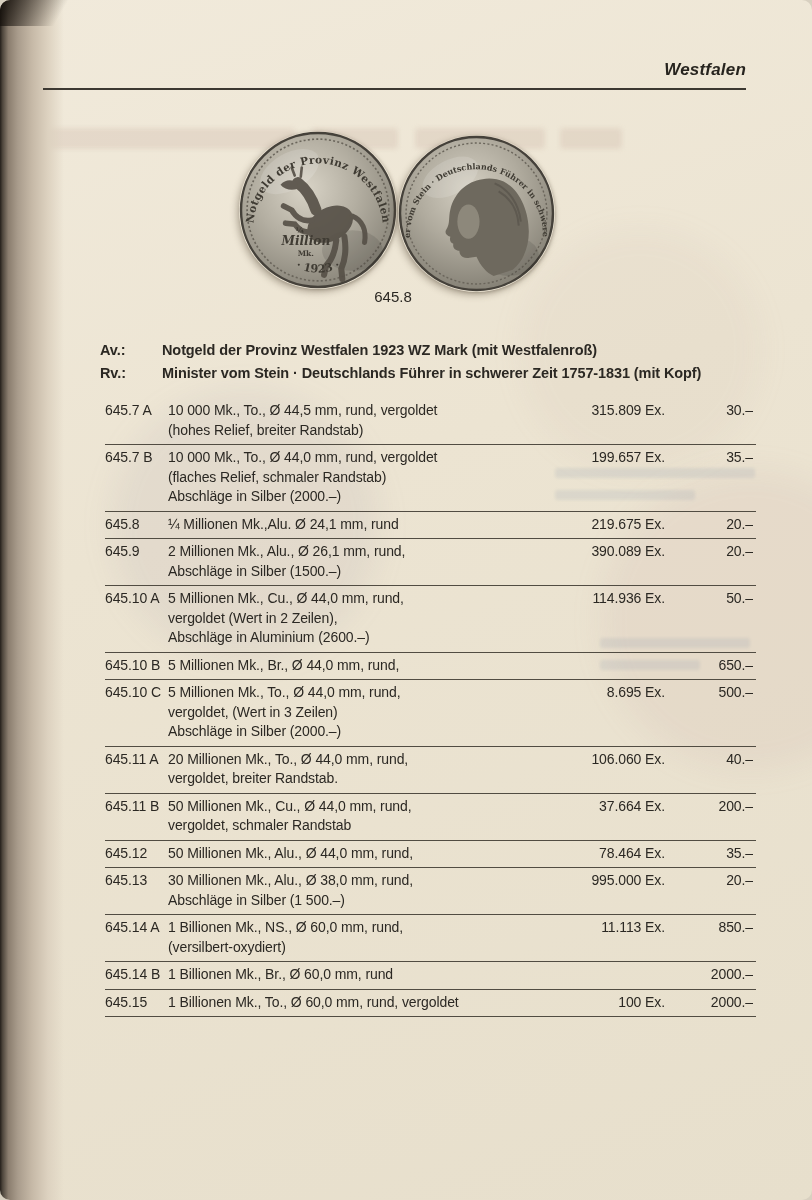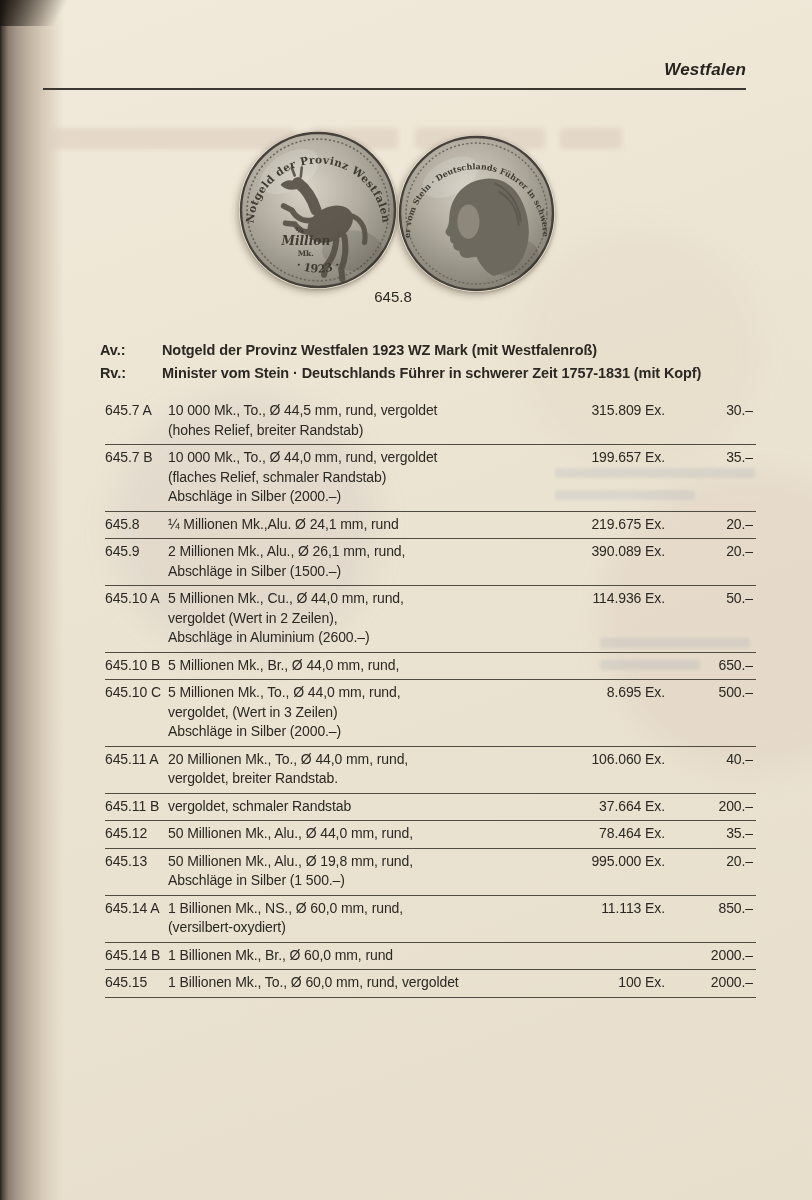--- a/index.html
+++ b/index.html
@@ -1,19 +1,19 @@
 <!DOCTYPE html>
 <html><head>
 <meta charset="utf-8">
 <style>
   html,body { margin:0; padding:0; background:#d8d0c0; }
   .page {
     position:relative; width:812px; height:1200px; overflow:hidden;
     background:linear-gradient(160deg,#f1eadb 0%, #ece4d2 40%, #e7dfcc 100%);
-    font-family:"Liberation Sans", sans-serif; color:#2b2823;
+    font-family:"Liberation Sans", sans-serif; color:#2b2823;border-radius:10px;
   }
   
   .spine { position:absolute; left:0; top:0; width:64px; height:100%; z-index:3;
     background:linear-gradient(90deg,#241f1a 0%, #4e463c 4%, #8a7d6e 13%, #a99c8c 28%, #c6b9a7 50%, #ddd2c0 75%, rgba(236,228,210,0) 100%); }
   .corner-wedge { position:absolute; left:0; top:0; width:96px; height:26px; z-index:4;
     background:linear-gradient(120deg, rgba(22,17,12,.92), rgba(22,17,12,0) 62%); }
   .ghost { position:absolute; pointer-events:none; z-index:1; }
   .gbar { height:21px; border-radius:4px; background:rgba(176,136,126,.16); filter:blur(2.5px); }
   #gb1 { left:45px;  top:128px; width:250px; }
   #gb2 { left:312px; top:128px; width:86px;  }
@@ -232,39 +232,40 @@
           <div class="desc-line">20 Millionen Mk., To., Ø 44,0 mm, rund,</div>
           <div class="desc-line">vergoldet, breiter Randstab.</div>
         </div>
     <div class="c-mint">106.060 Ex.</div>
     <div class="c-price">40.–</div>
   </div>
 
   <div class="t-row">
     <div class="c-no">645.11 B</div>
     <div class="c-desc">
+          <div class="desc-line">50 Millionen Mk., Cu., Ø 44,0 mm, rund,</div>
           <div class="desc-line">vergoldet, schmaler Randstab</div>
         </div>
     <div class="c-mint">37.664 Ex.</div>
     <div class="c-price">200.–</div>
   </div>
 
   <div class="t-row">
     <div class="c-no">645.12</div>
     <div class="c-desc">
           <div class="desc-line">50 Millionen Mk., Alu., Ø 44,0 mm, rund,</div>
         </div>
     <div class="c-mint">78.464 Ex.</div>
     <div class="c-price">35.–</div>
   </div>
 
   <div class="t-row">
     <div class="c-no">645.13</div>
     <div class="c-desc">
-          <div class="desc-line">50 Millionen Mk., Alu., Ø 19,8 mm, rund,</div>
+          <div class="desc-line">30 Millionen Mk., Alu., Ø 38,0 mm, rund,</div>
           <div class="desc-line">Abschläge in Silber (1 500.–)</div>
         </div>
     <div class="c-mint">995.000 Ex.</div>
     <div class="c-price">20.–</div>
   </div>
 
   <div class="t-row">
     <div class="c-no">645.14 A</div>
     <div class="c-desc">
           <div class="desc-line">1 Billionen Mk., NS., Ø 60,0 mm, rund,</div>

